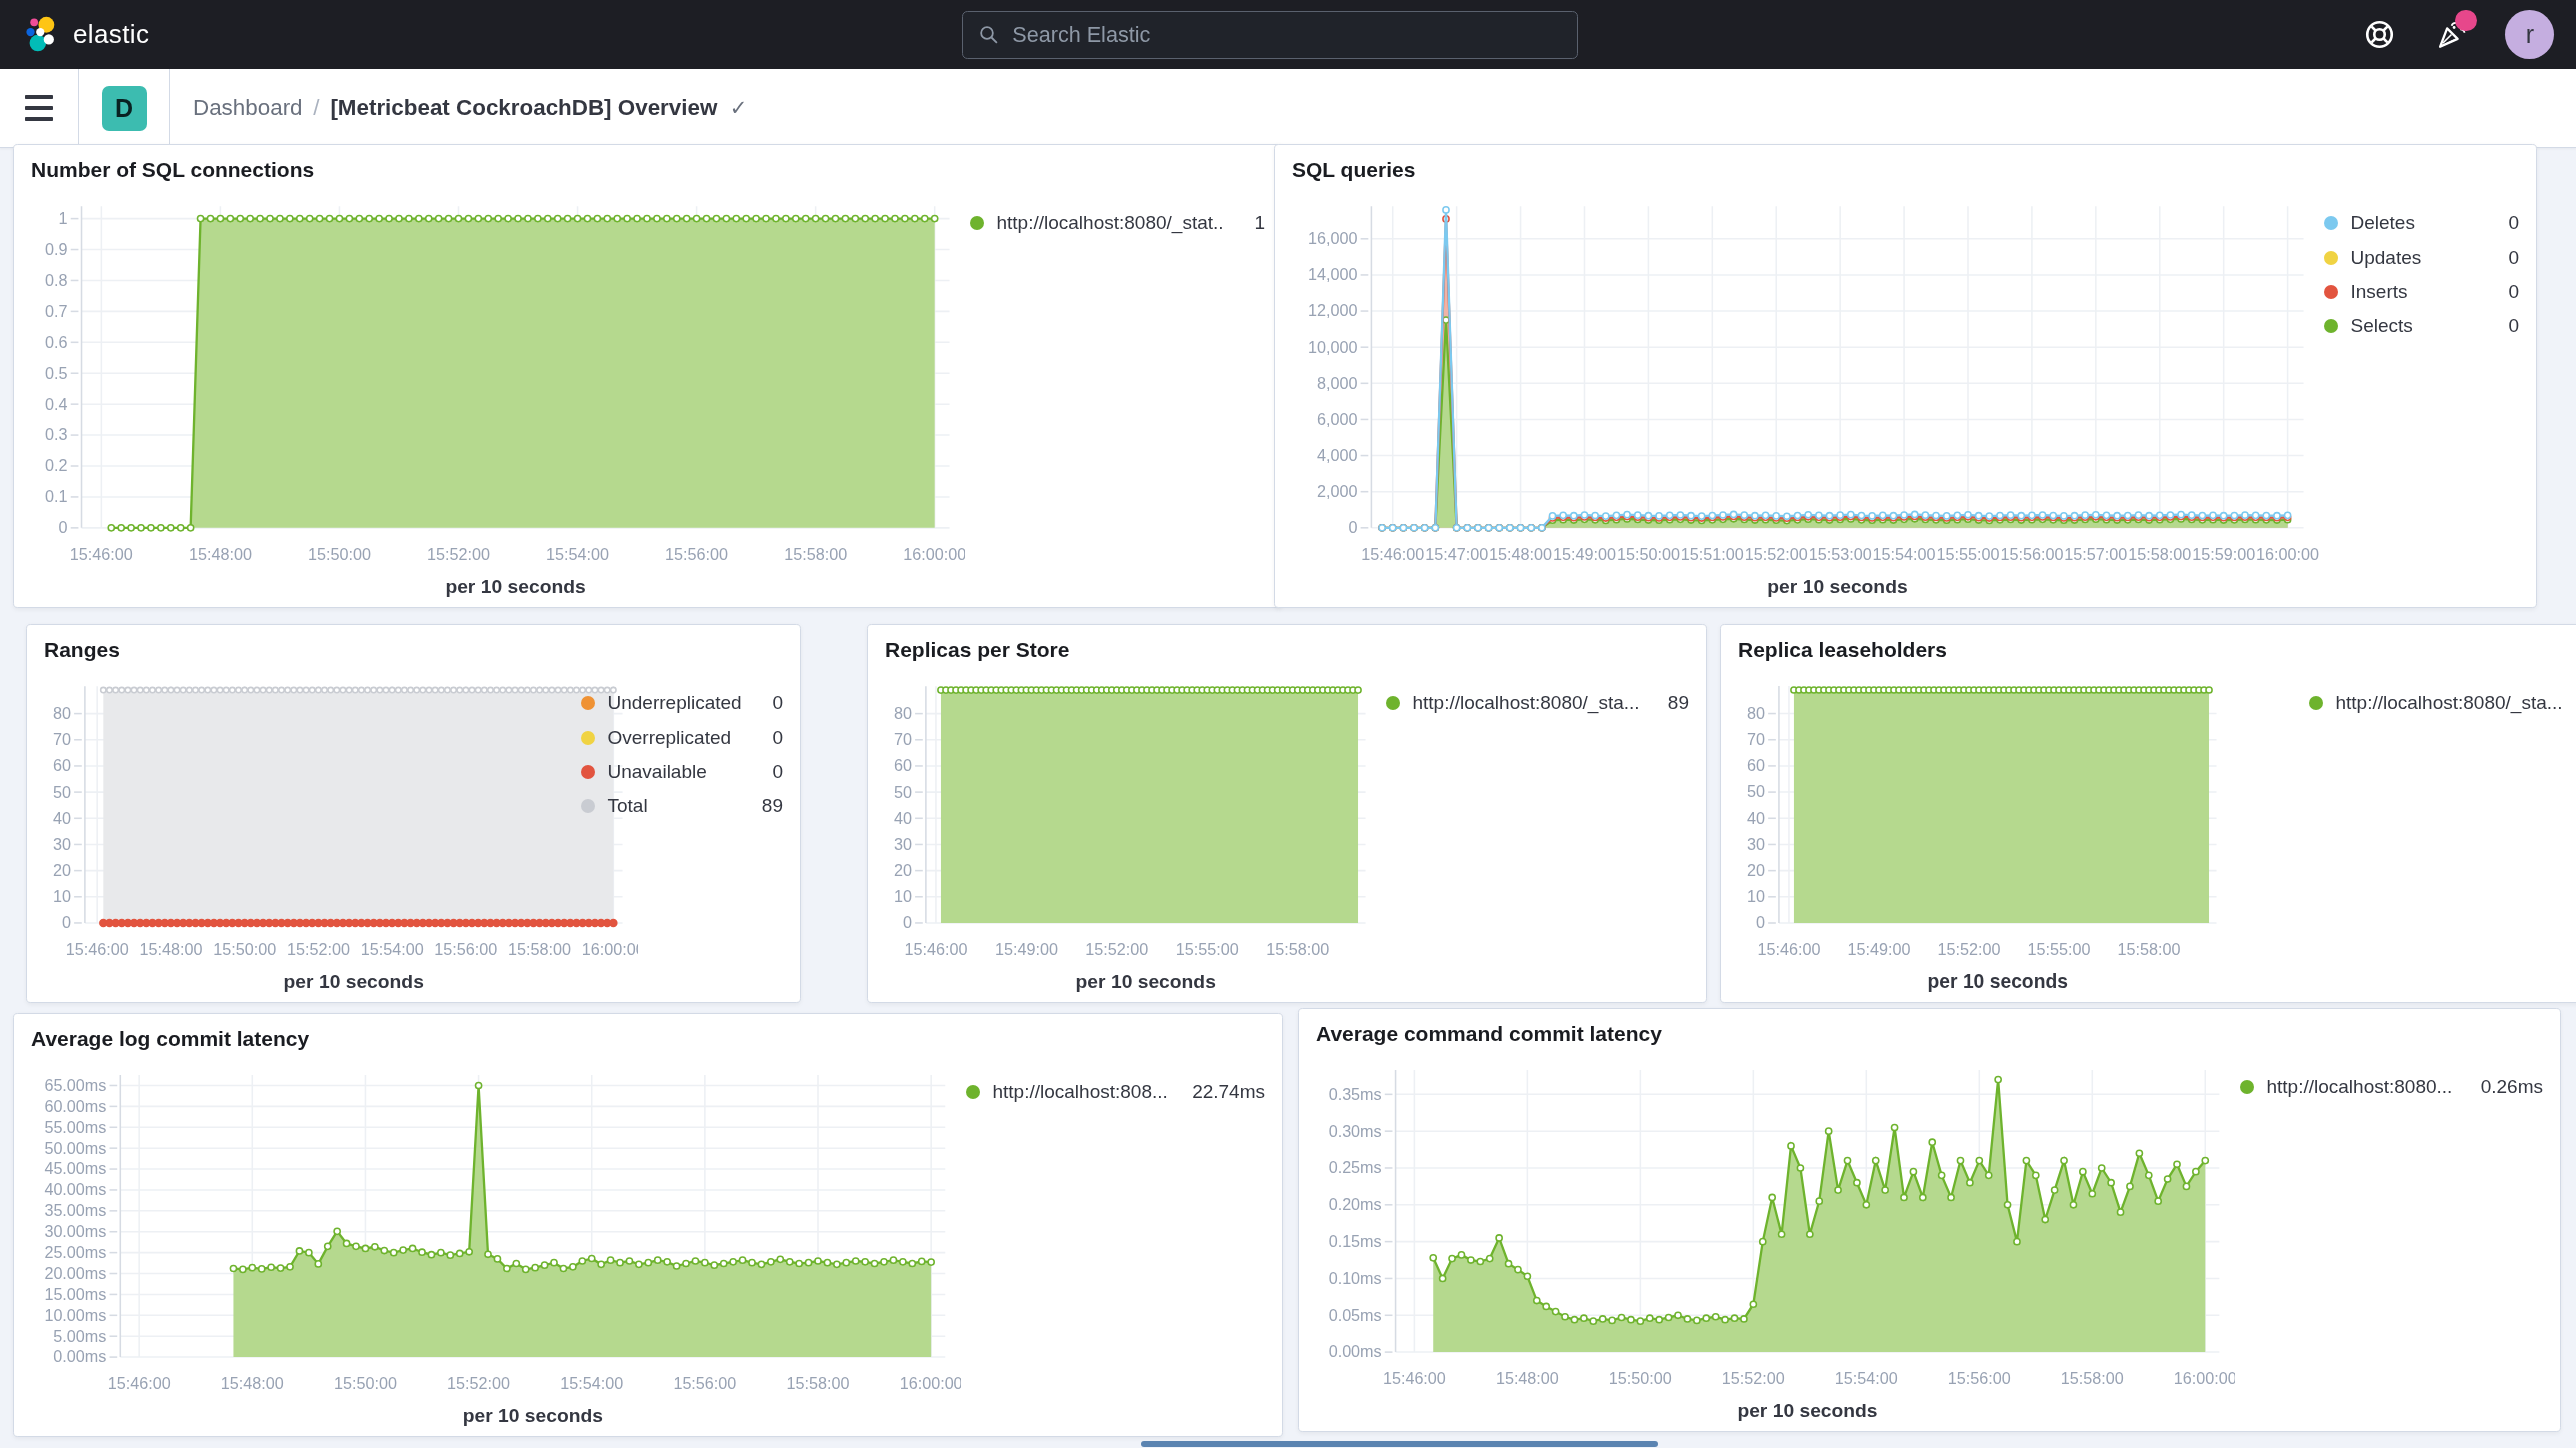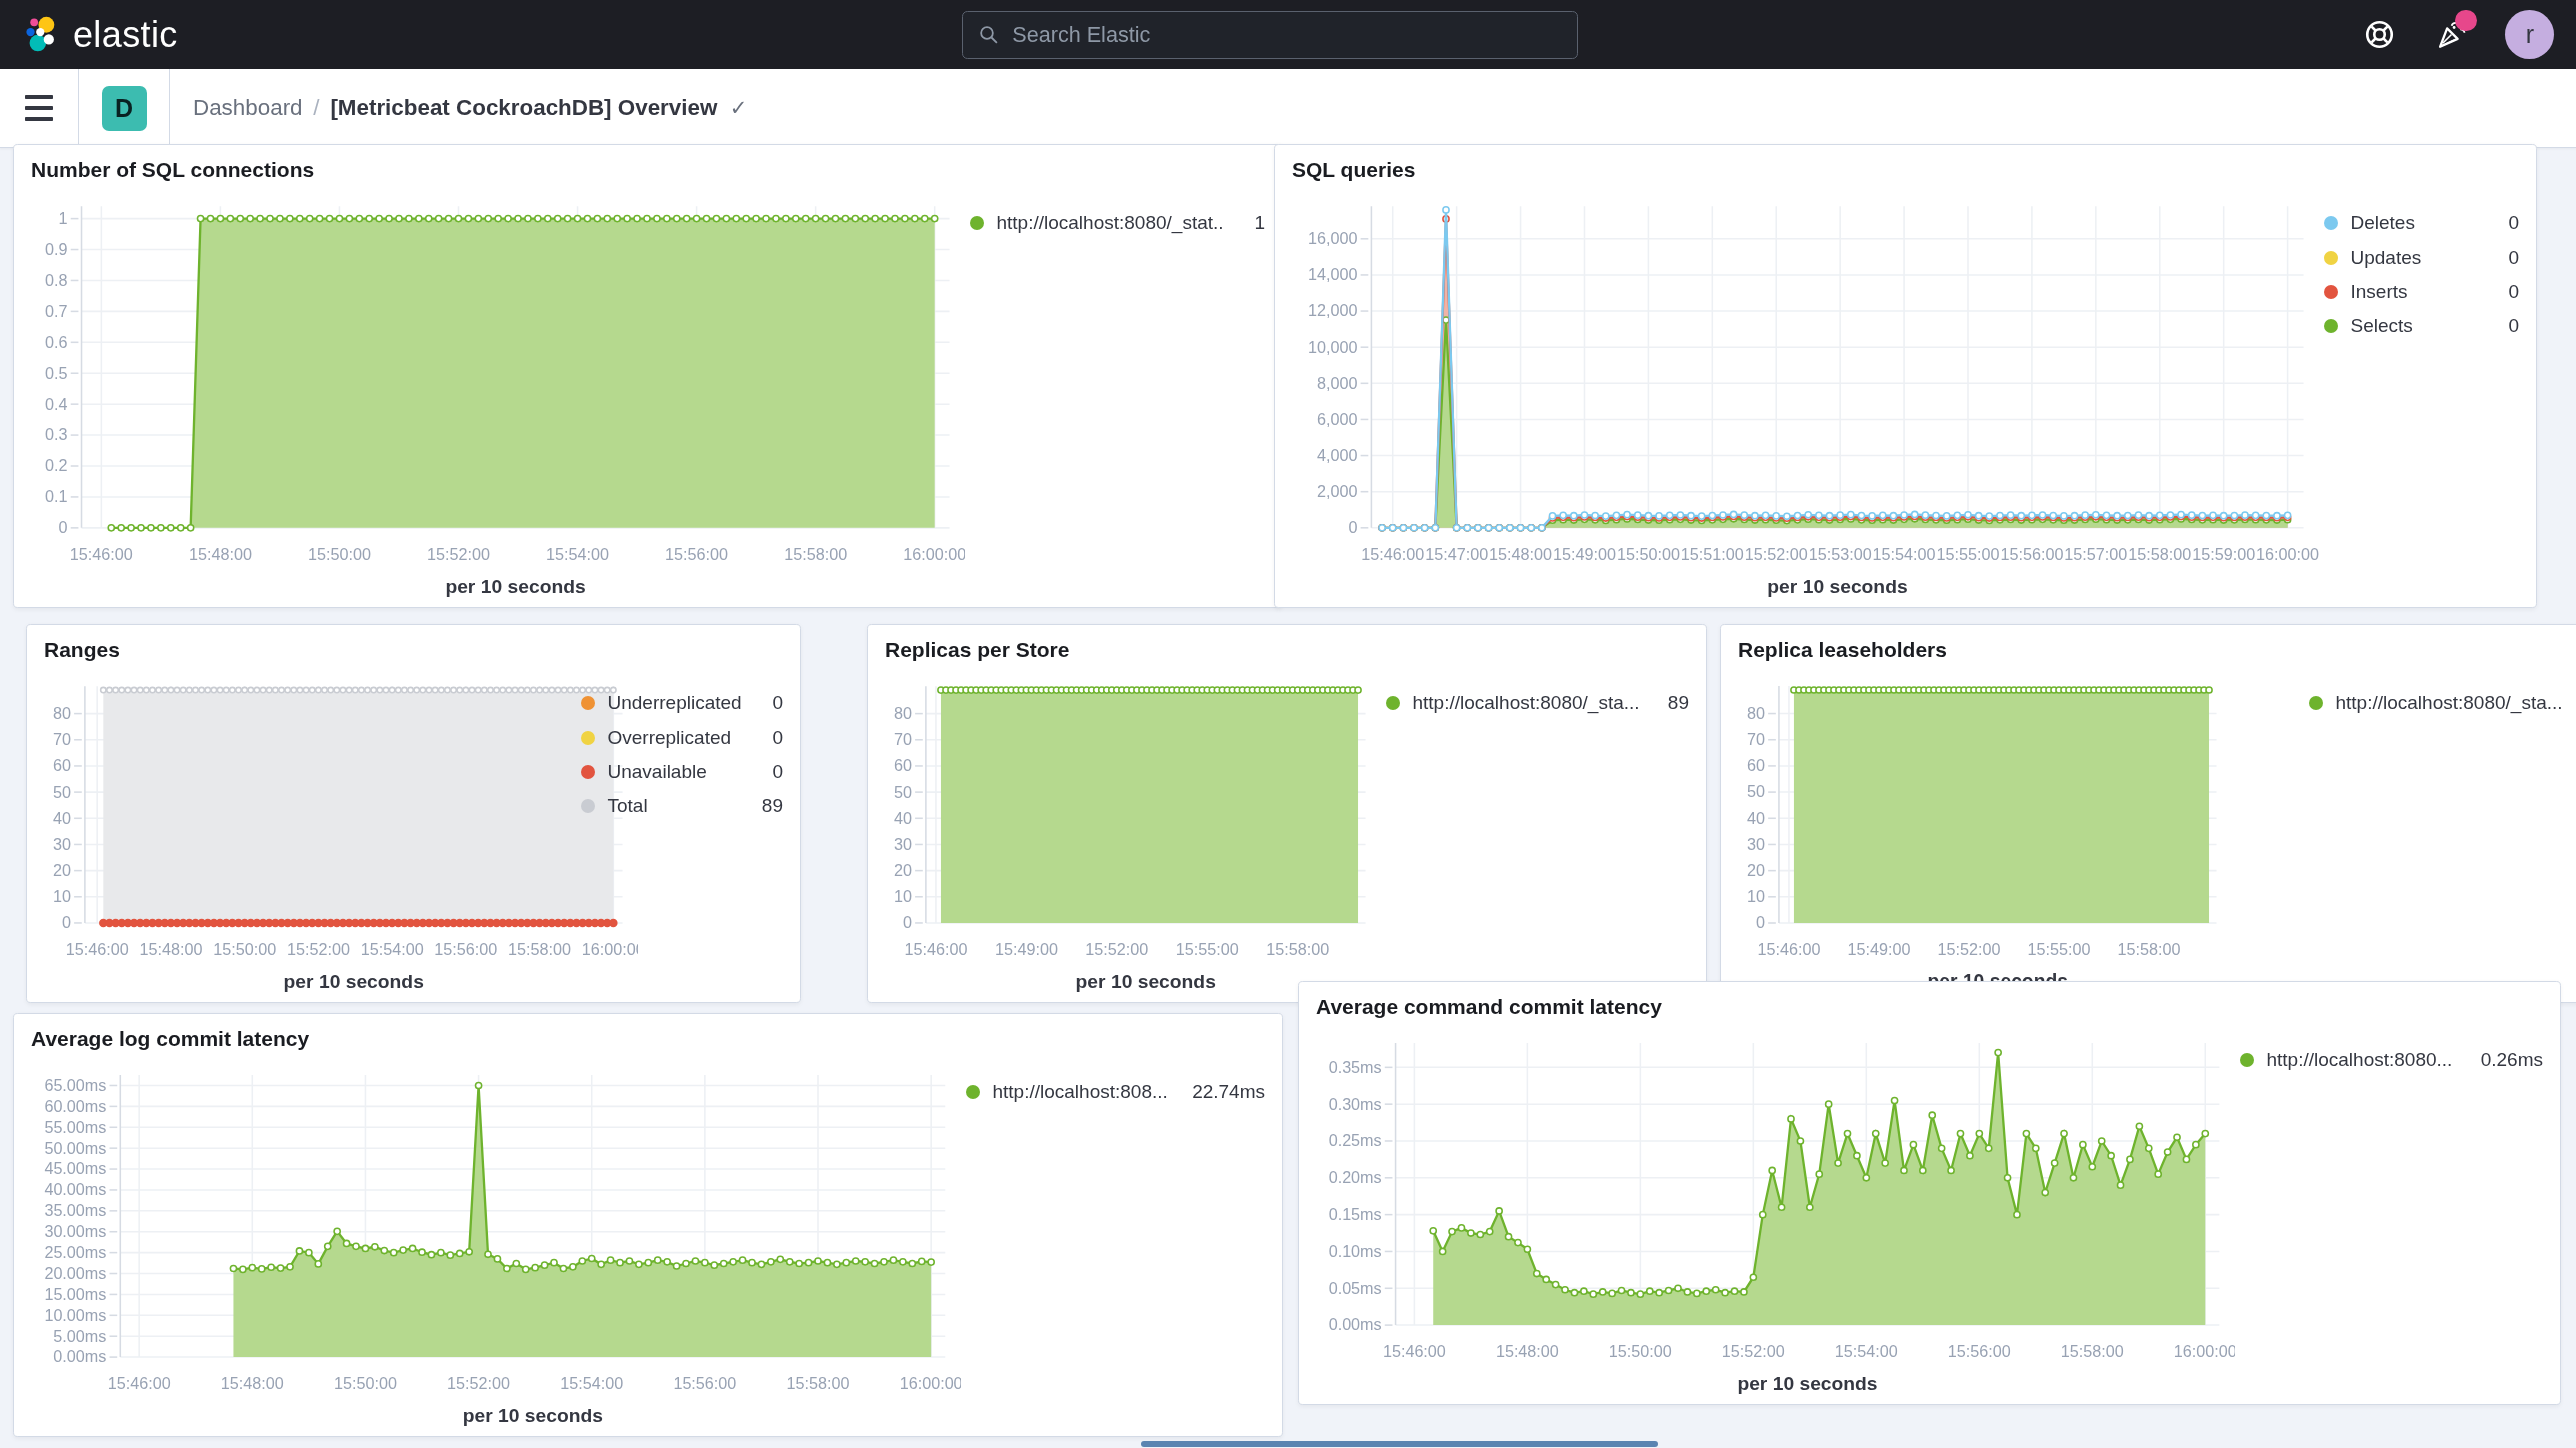--- a/index.html
+++ b/index.html
@@ -4,21 +4,21 @@
 <style>
   * { margin:0; padding:0; box-sizing:border-box; }
   html,body { width:2576px; height:1448px; }
   body { position:relative; overflow:hidden; background:#f0f3f9;
          font-family:"Liberation Sans","DejaVu Sans",sans-serif; }
 
   
   .topbar { position:absolute; left:0; top:0; width:2576px; height:69px;
             background:#1d1e24; display:flex; align-items:center; }
   .brand { display:flex; align-items:center; gap:12.3px; padding-left:21.6px; }
-  .brand-text { color:#fff; font-size:36px; font-weight:400; letter-spacing:0.4px; }
+  .brand-text { color:#fff; font-size:26px; font-weight:400; letter-spacing:0.4px; }
   .searchbox { position:absolute; left:962px; top:10.8px; width:616px; height:48px;
                background:#20232a; border:1.5px solid #5a616e; border-radius:5.4px;
                display:flex; align-items:center; padding:0 15.4px; gap:12.3px; }
   .searchbox input { flex:1; background:transparent; border:none; outline:none;
                      color:#d4dae5; font-size:21.6px; font-family:inherit; }
   .searchbox input::placeholder { color:#8e98a6; }
   .top-right { position:absolute; right:0; top:0; height:69px; display:flex;
                align-items:center; gap:35px; padding-right:21.6px; }
   .icon-btn { position:relative; width:37px; height:37px; display:flex;
               align-items:center; justify-content:center; cursor:pointer; }
@@ -1317,21 +1317,21 @@
     <div class="legend" style="width:305px">
         <div class="legend-item">
           <span class="legend-dot" style="background: rgb(110, 179, 45);"></span>
           <span class="legend-label">http://localhost:808...</span>
           <span class="legend-value">22.74ms</span>
         </div>
       </div>
   </div>
 </div>
 
-<div class="panel" style="left:1298px;top:981px;width:1263px;height:424px">
+<div class="panel" style="left:1298px;top:1008px;width:1263px;height:424px">
   <div class="panel-title">Average command commit latency</div>
   <div class="chart-row">
     <div class="chart"><svg width="919" height="373" viewBox="0 0 1192 484">
           <line x1="127.43428571428572" y1="26" x2="127.43428571428572" y2="392" stroke="#edf0f4" stroke-width="2"></line>
           <line x1="274.03999999999996" y1="26" x2="274.03999999999996" y2="392" stroke="#edf0f4" stroke-width="2"></line>
           <line x1="420.6457142857143" y1="26" x2="420.6457142857143" y2="392" stroke="#edf0f4" stroke-width="2"></line>
           <line x1="567.2514285714285" y1="26" x2="567.2514285714285" y2="392" stroke="#edf0f4" stroke-width="2"></line>
           <line x1="713.8571428571428" y1="26" x2="713.8571428571428" y2="392" stroke="#edf0f4" stroke-width="2"></line>
           <line x1="860.462857142857" y1="26" x2="860.462857142857" y2="392" stroke="#edf0f4" stroke-width="2"></line>
           <line x1="1007.0685714285714" y1="26" x2="1007.0685714285714" y2="392" stroke="#edf0f4" stroke-width="2"></line>

